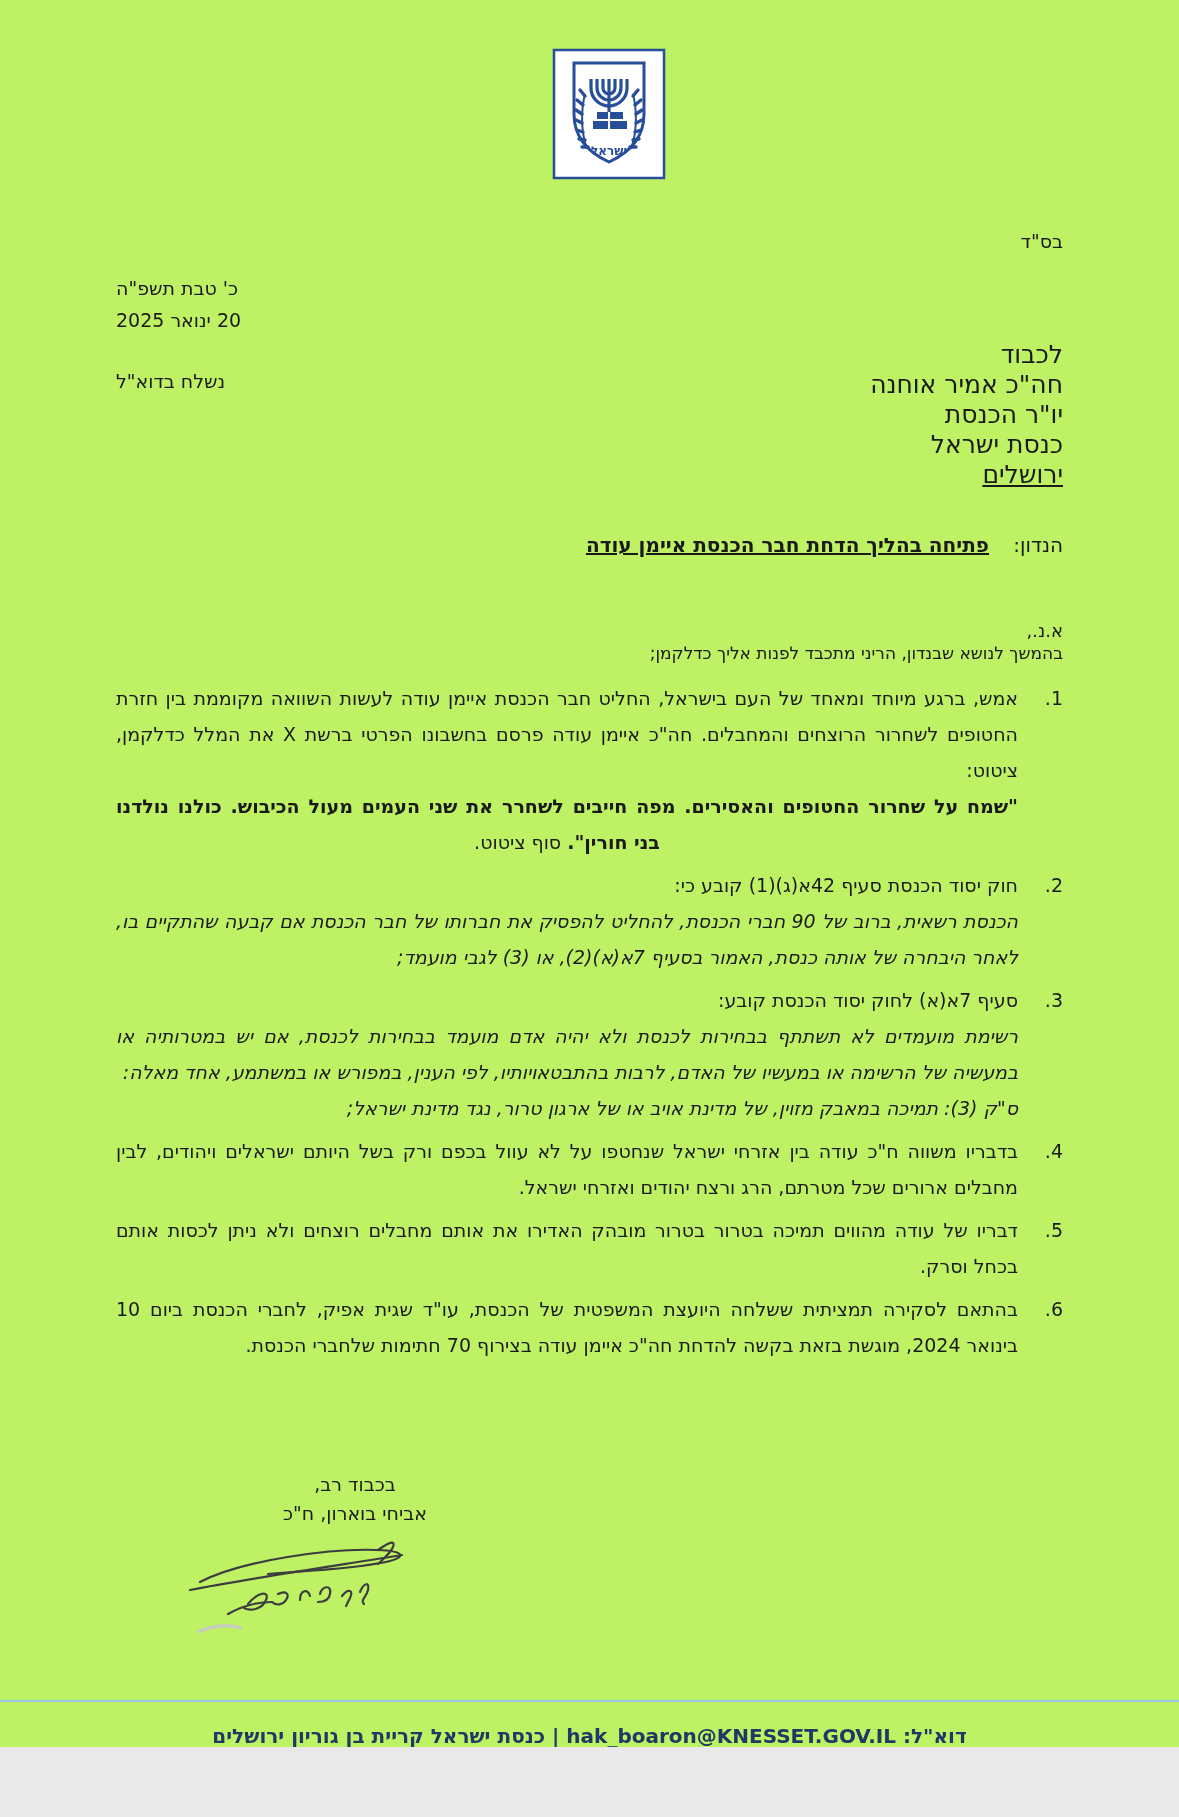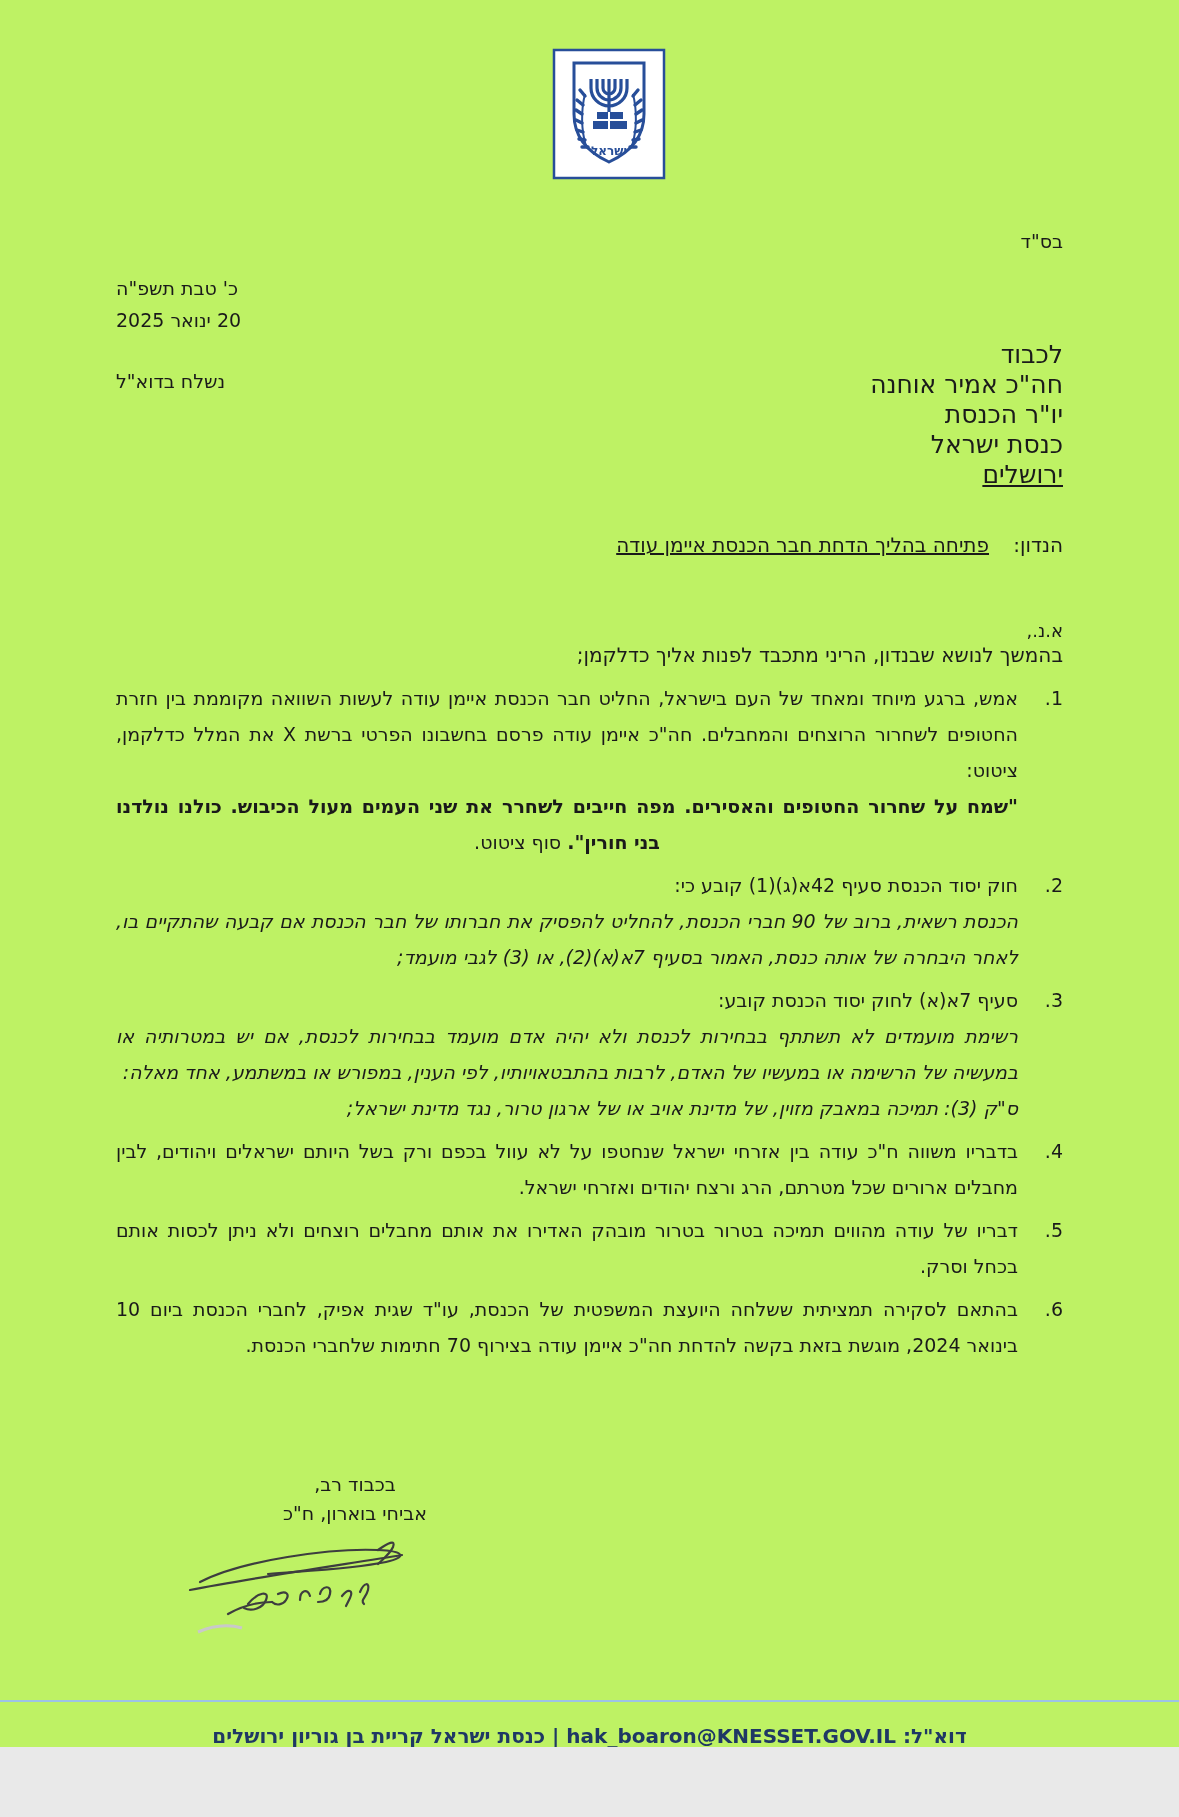--- a/index.html
+++ b/index.html
@@ -16,23 +16,23 @@
   .emblem-box{left:552px;top:48px;width:114px;height:132px;}
   .title{top:180px;left:0;right:0;text-align:center;
     font-size:29px;font-weight:bold;color:#1F3864;direction:rtl;}
   .bsd{top:230px;right:116px;font-size:19px;direction:rtl;}
   .date-block{top:272px;left:116px;font-size:19px;line-height:32px;direction:rtl;text-align:left;}
   .recipient{top:340px;right:116px;font-size:25px;line-height:30px;text-align:right;direction:rtl;}
   .recipient .u{text-decoration:underline;}
   .sent-via{top:370px;left:116px;font-size:19px;direction:rtl;}
   .subject{top:533px;right:116px;font-size:20px;direction:rtl;}
   .subject .lbl{margin-left:18px;}
-  .subject .txt{font-weight:normal;text-decoration:underline;text-align:right;}
+  .subject .txt{font-weight:bold;text-decoration:underline;text-align:right;}
   .salutation{top:620px;right:116px;font-size:18px;direction:rtl;}
-  .opening{top:643px;right:116px;font-size:20px;direction:rtl;}
+  .opening{top:643px;right:116px;font-size:17px;direction:rtl;}
   .list{top:680px;left:116px;width:947px;direction:rtl;font-size:19px;line-height:36px;}
   .item{display:flex;margin-bottom:7px;}
   .num{flex:none;width:45px;}
   .content{flex:1;min-width:0;}
   .content p{margin:0;}
   .just{text-align:justify;text-align-last:right;}
   .quote-b{font-weight:bold;margin-right:-45px;text-align:justify;text-align-last:center;}
   .quote-b .reg{font-weight:normal;}
   .quote-i{font-style:italic;text-align:justify;text-align-last:right;}
   .sk{font-style:italic;text-align:right;margin-right:-45px;}

